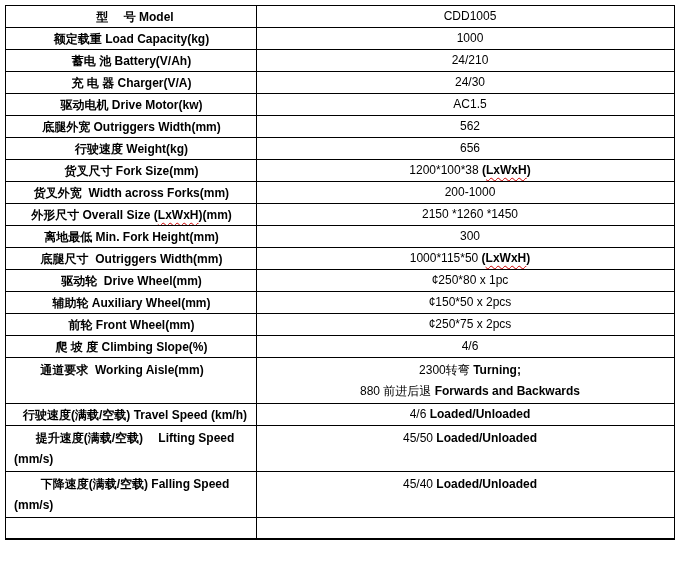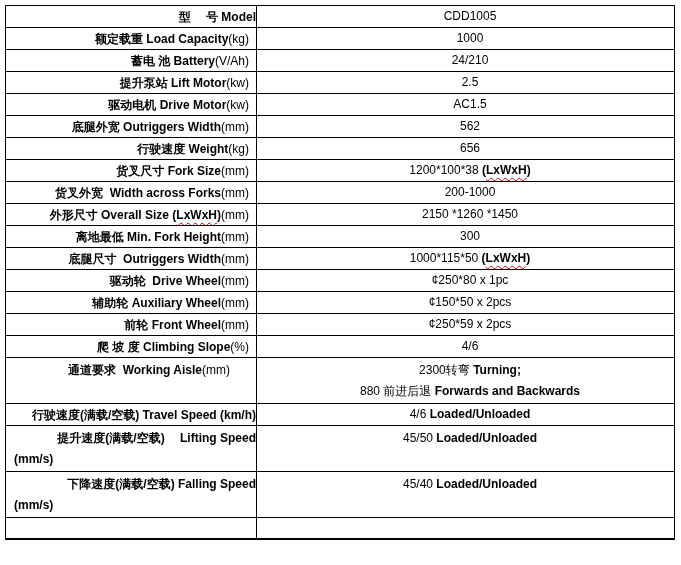--- a/index.html
+++ b/index.html
@@ -27,27 +27,27 @@
     vertical-align: middle;
     padding: 0;
     overflow: hidden;
   }
   tr td { height: 20px; }
   tr.tall td { height: 43px; vertical-align: top; padding-top: 2px; }
   .label-cell { width: 250px; }
   .value-cell { width: 417px; text-align: center; }
   .label-line1 {
     display: flex;
-    justify-content: flex-end;
+    justify-content: center;
     align-items: baseline;
     padding-left: 8px;
     line-height: 20px;
   }
   .spec-label { font-weight: bold; white-space: pre; }
-  .unit { font-weight: normal; padding-right: 7px; white-space: nowrap; }
+  .unit { font-weight: bold; padding-right: 7px; white-space: nowrap; }
   .unit.unit-pad { padding-right: 26px; }
   .label-line2 { font-weight: bold; padding-left: 8px; line-height: 22px; }
   .value-cell .value-line { padding-left: 9px; line-height: 21px; white-space: pre; }
   .seg-b { font-weight: bold; }
   .seg-sq {
     text-decoration: underline;
     text-decoration-style: wavy;
     text-decoration-color: #cc0000;
     text-decoration-thickness: 1px;
     text-underline-offset: 3px;
@@ -86,26 +86,26 @@
             <span class="unit">(V/Ah)</span>
           </div>
         </td>
         <td class="value-cell">
           <div class="value-line"><span>24/210</span></div>
         </td>
       </tr>
       <tr>
         <td class="label-cell">
           <div class="label-line1">
-            <span class="spec-label"><span>提升泵站 Lift Motor</span></span>
-            <span class="unit">(kw)</span>
-          </div>
-        </td>
-        <td class="value-cell">
-          <div class="value-line"><span>2.5</span></div>
+            <span class="spec-label"><span>充 电 器 Charger</span></span>
+            <span class="unit">(V/A)</span>
+          </div>
+        </td>
+        <td class="value-cell">
+          <div class="value-line"><span>24/30</span></div>
         </td>
       </tr>
       <tr>
         <td class="label-cell">
           <div class="label-line1">
             <span class="spec-label"><span>驱动电机 Drive Motor</span></span>
             <span class="unit">(kw)</span>
           </div>
         </td>
         <td class="value-cell">
@@ -212,21 +212,21 @@
         </td>
       </tr>
       <tr>
         <td class="label-cell">
           <div class="label-line1">
             <span class="spec-label"><span>前轮 Front Wheel</span></span>
             <span class="unit">(mm)</span>
           </div>
         </td>
         <td class="value-cell">
-          <div class="value-line"><span>¢250*59 x 2pcs</span></div>
+          <div class="value-line"><span>¢250*75 x 2pcs</span></div>
         </td>
       </tr>
       <tr>
         <td class="label-cell">
           <div class="label-line1">
             <span class="spec-label"><span>爬 坡 度 Climbing Slope</span></span>
             <span class="unit">(%)</span>
           </div>
         </td>
         <td class="value-cell">

